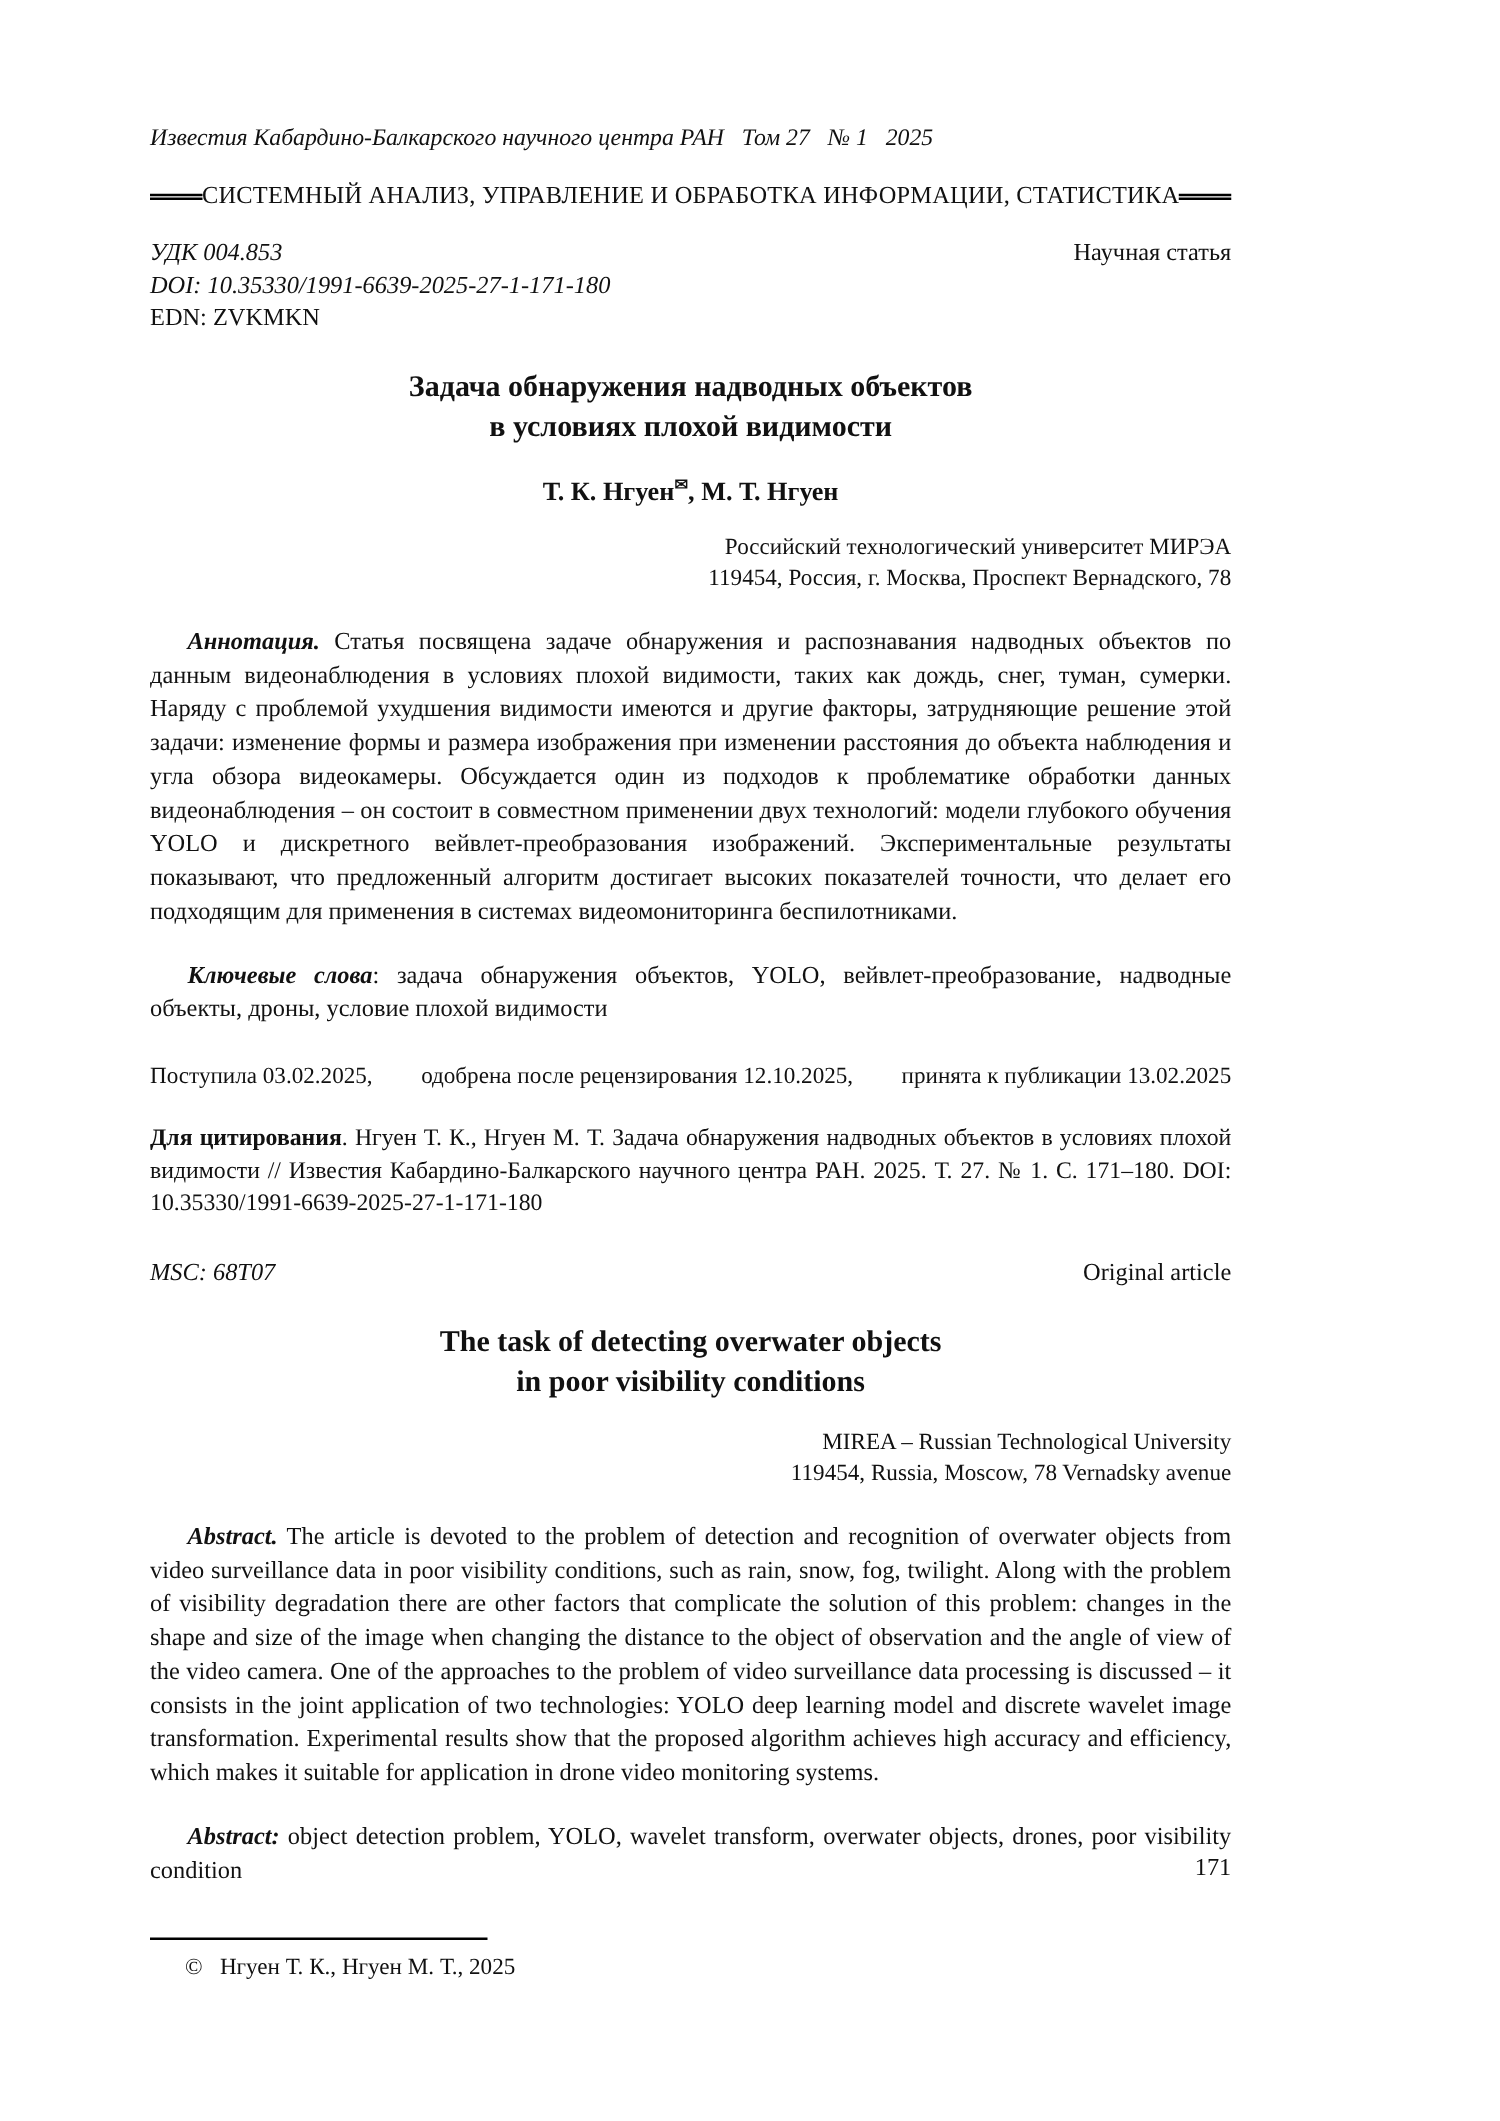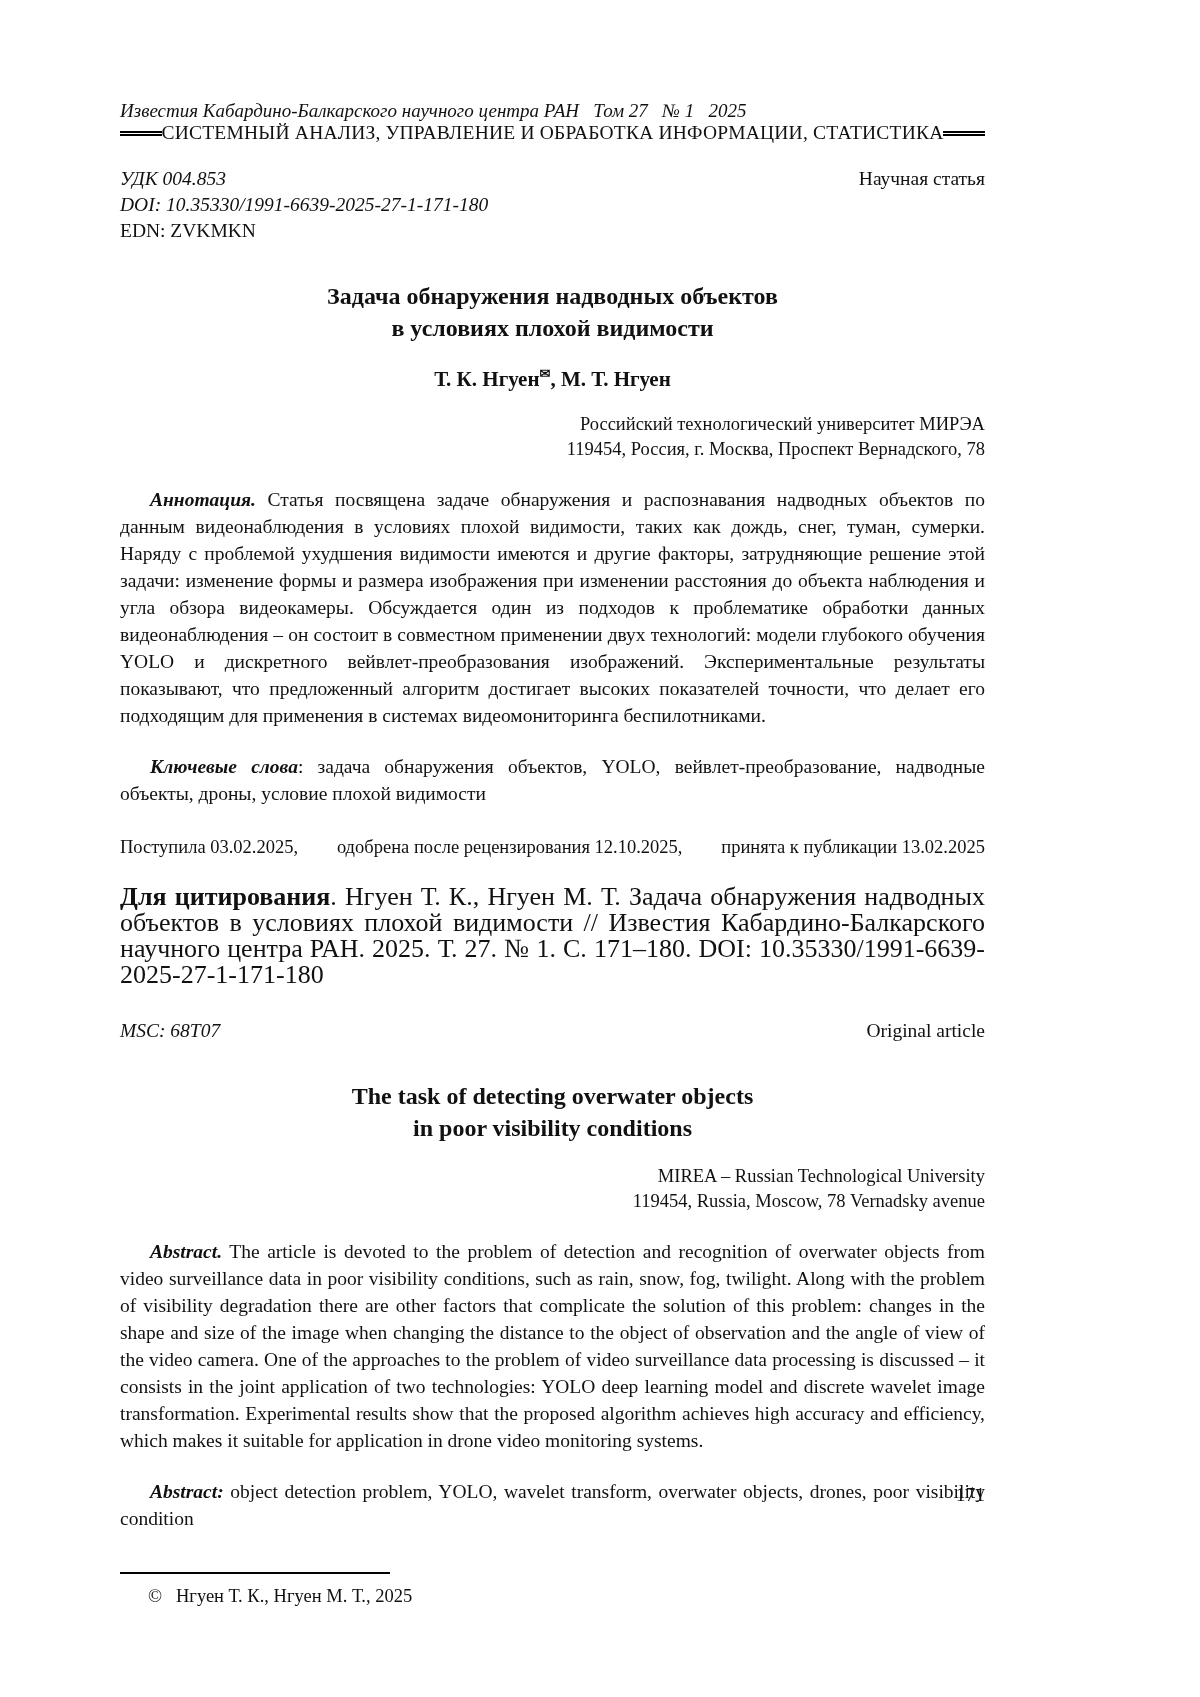--- a/index.html
+++ b/index.html
@@ -10,51 +10,52 @@
     color: #111;
     font-family: "Liberation Serif", "DejaVu Serif", serif;
     position: relative;
     overflow: hidden;
   }
   .page { position: absolute; inset: 0; padding: 100px 215px 0 120px; }
 
   .journal-line { font-style: italic; font-size: 19px; }
 
   .banner {
+    margin-top: 24px;
     display: flex; align-items: center; gap: 0;
     font-size: 19.5px; letter-spacing: 0.2px; white-space: nowrap;
   }
   .dline {
     flex: 1; min-width: 28px; height: 5px;
     border-top: 2px solid #000; border-bottom: 2px solid #000;
   }
 
   .meta-row { display: flex; justify-content: space-between; margin-top: 24px; font-size: 19.5px; align-items: center; }
   .italic { font-style: italic; }
   .doi-line { margin-top: 4px; font-size: 19.5px; font-style: italic; }
   .edn-line { margin-top: 4px; font-size: 19.5px; }
 
-  .title { margin-top: 38px; text-align: center; font-weight: bold; font-size: 24px; line-height: 32px; }
+  .title { margin-top: 28px; text-align: center; font-weight: bold; font-size: 24px; line-height: 32px; }
   .authors { margin-top: 22px; text-align: center; font-weight: bold; font-size: 21px; }
   .envelope { font-size: 13px; vertical-align: super; font-weight: bold; }
   .affil { margin-top: 20px; text-align: right; font-size: 18.5px; line-height: 25px; }
 
   .para {
     margin-top: 24px; text-align: justify;
     font-size: 19.5px; line-height: 27px; text-indent: 30px;
   }
   .lead-bi { font-weight: bold; font-style: italic; }
   .lead-b  { font-weight: bold; }
 
   .received-row {
     margin-top: 30px; display: flex; justify-content: space-between;
     font-size: 18.5px;
   }
 
-  .citation { margin-top: 26px; text-align: justify; font-size: 26px; line-height: 26px; }
+  .citation { margin-top: 26px; text-align: justify; font-size: 19px; line-height: 26px; }
 
   .msc-row { margin-top: 32px; display: flex; justify-content: space-between; font-size: 19.5px; }
 
   .footnote { margin-top: 40px; }
   .footnote-rule { width: 270px; border: 0; border-top: 2px solid #000; margin: 0; }
   .copyright { margin-top: 12px; font-size: 18.5px; padding-left: 28px; }
 
   .page-number { position: absolute; right: 215px; top: 1472px; font-size: 19.5px; margin-top: 12px; }
 </style>
 </head>

